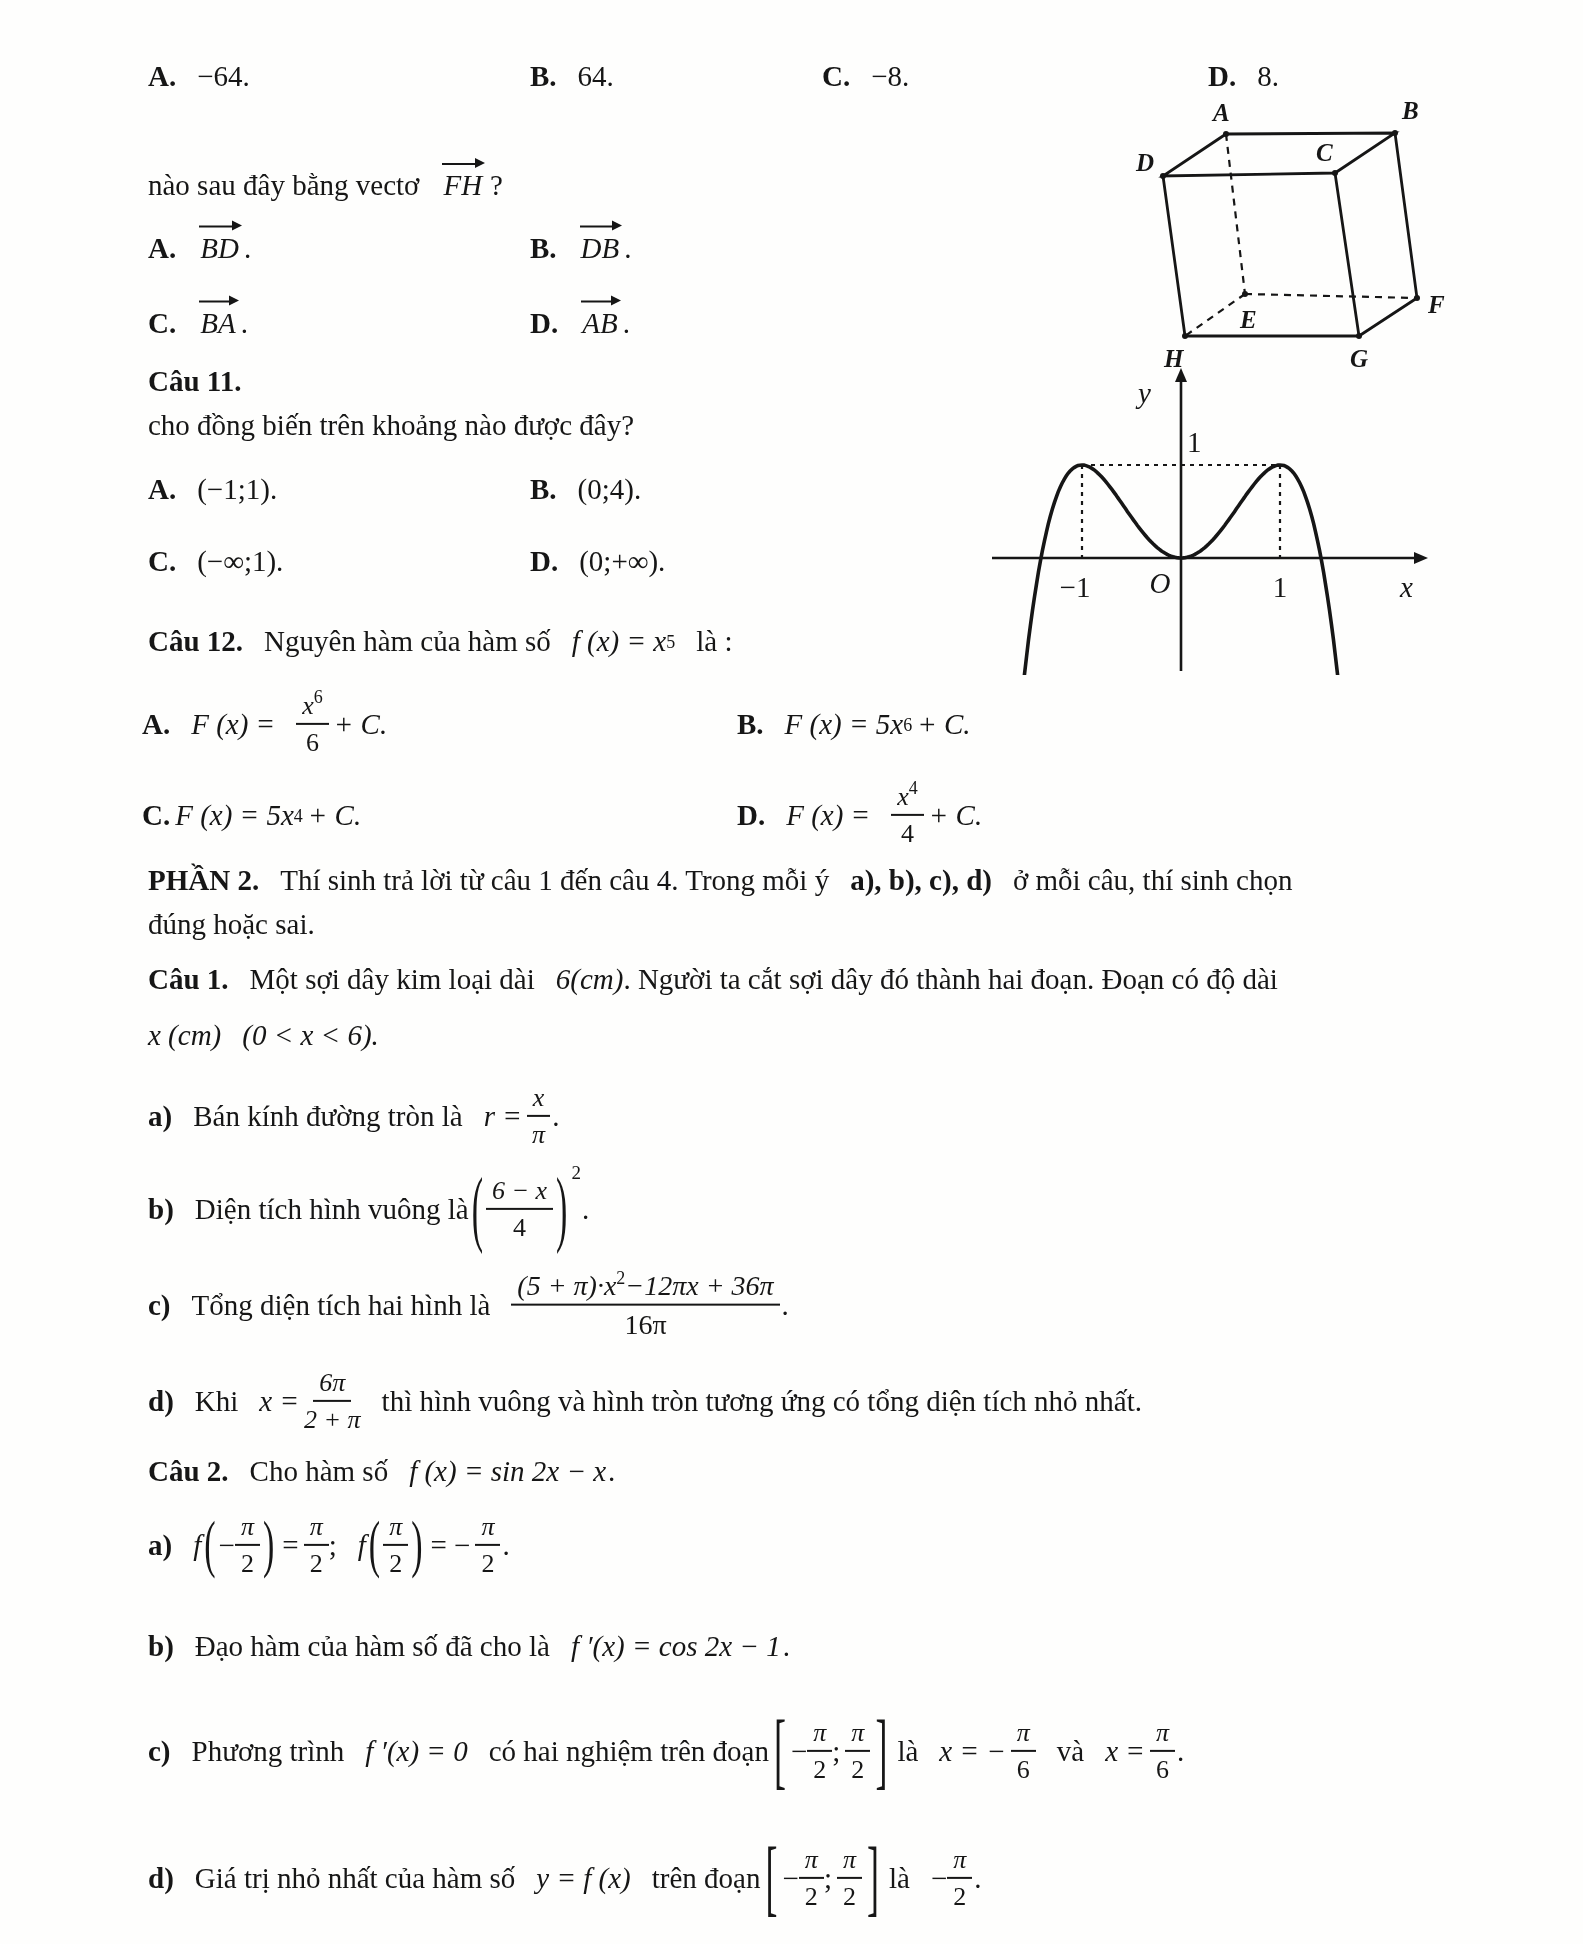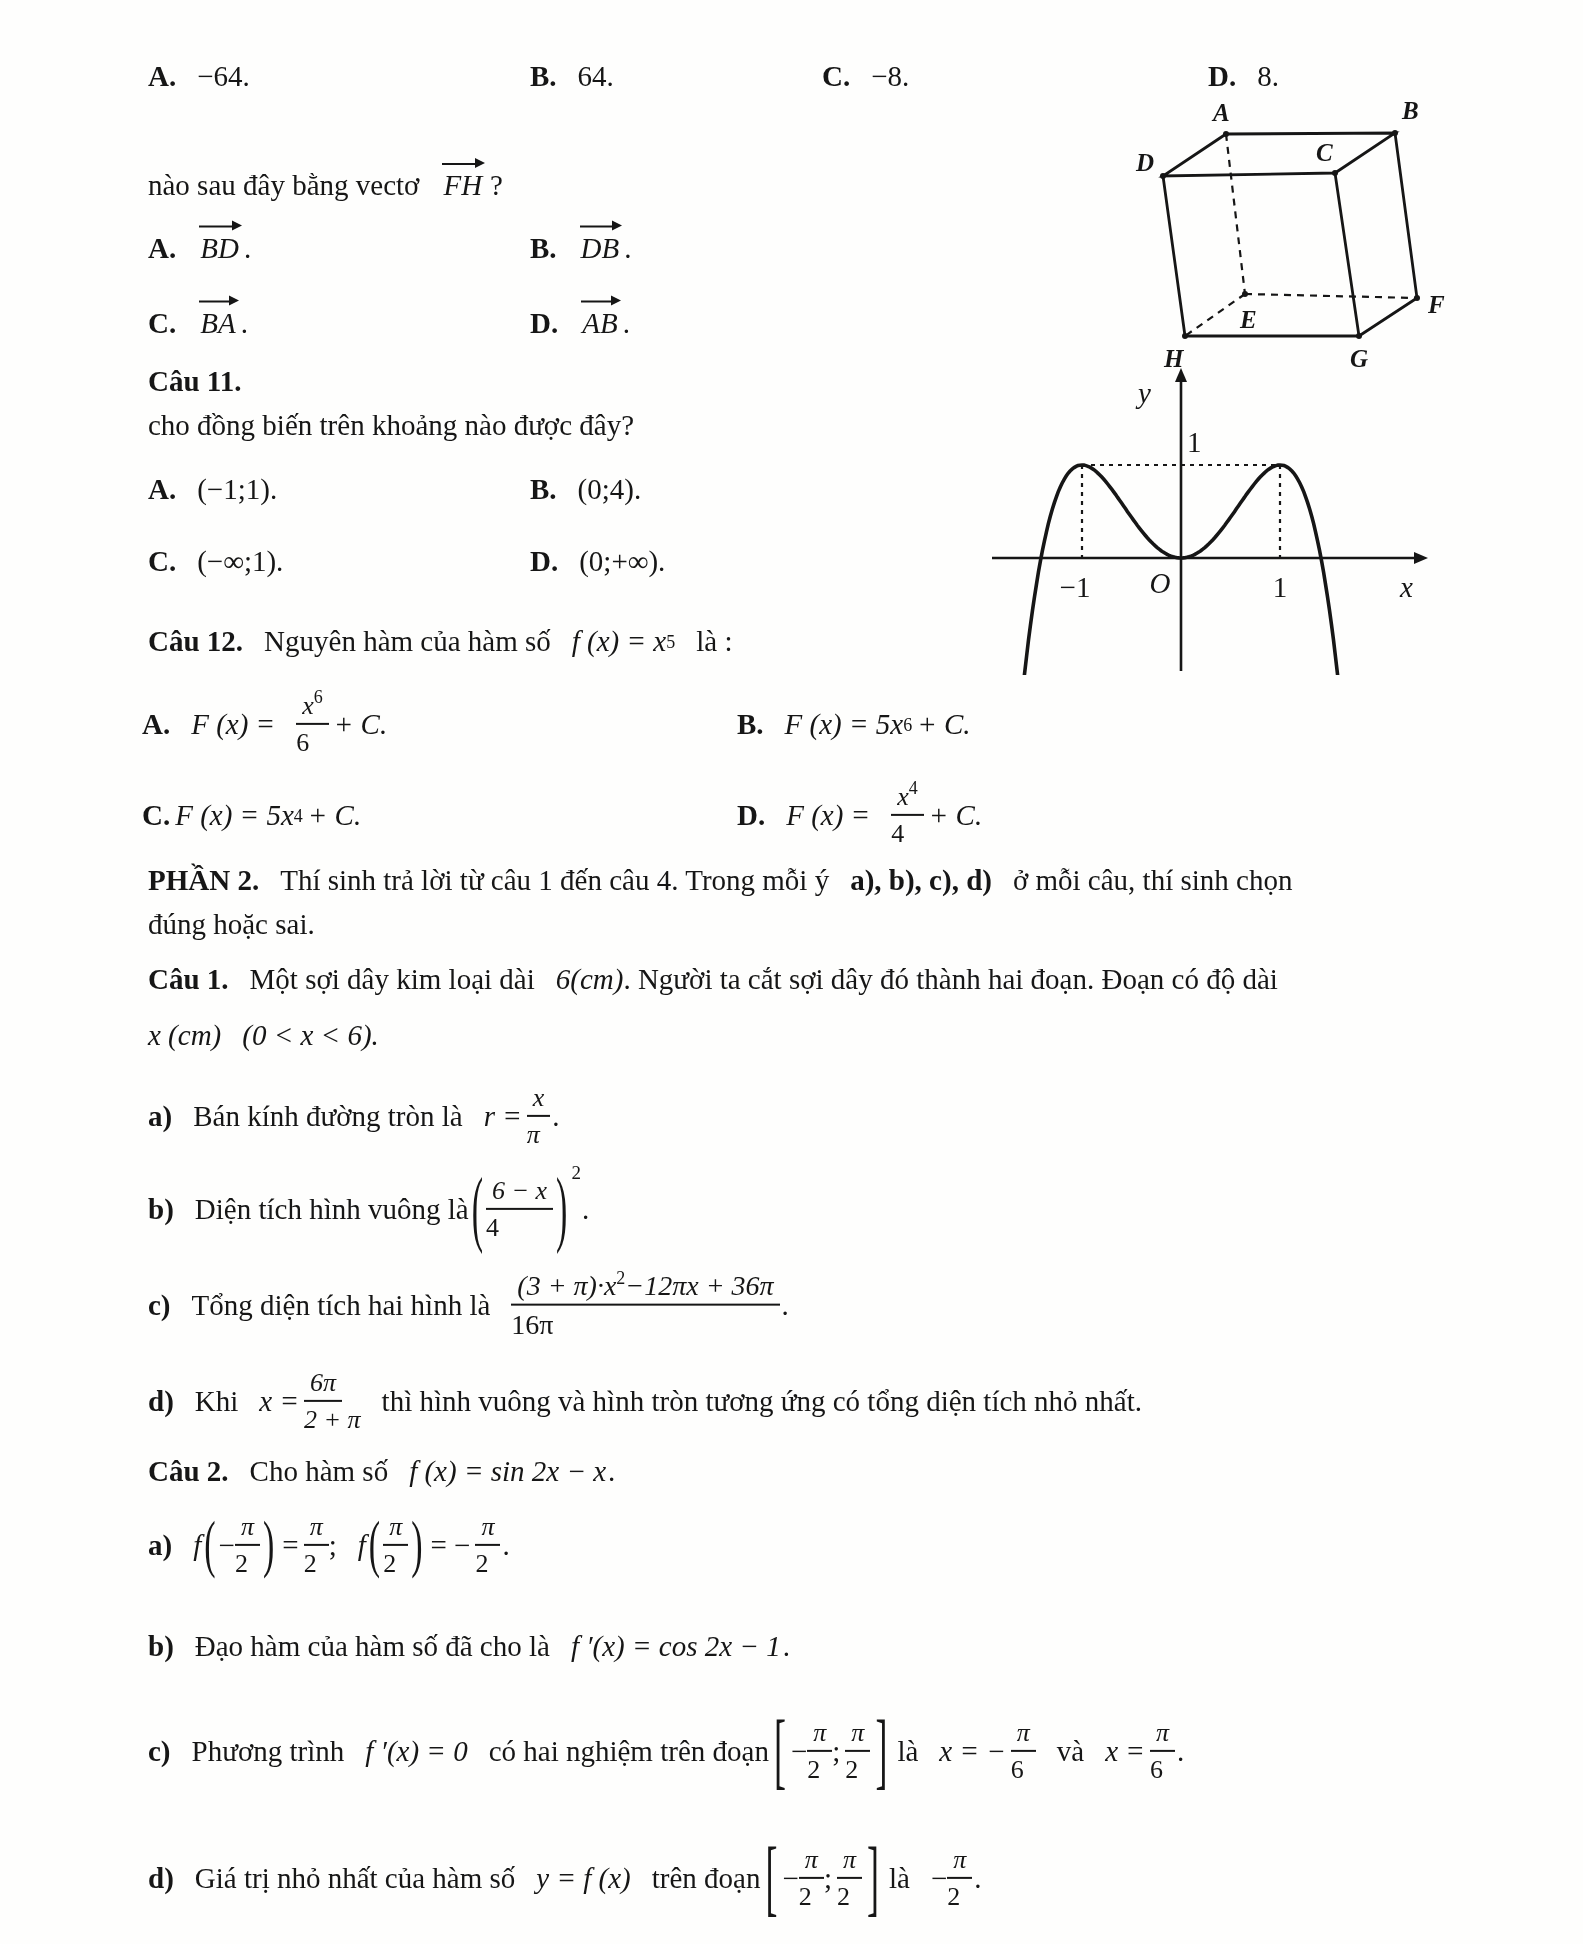--- a/index.html
+++ b/index.html
@@ -6,21 +6,21 @@
   .page{position:relative;width:1583px;height:1944px;background:#fefefd;
         font-family:"Liberation Serif","DejaVu Serif",serif;color:#161616;overflow:hidden;}
   .line{position:absolute;white-space:nowrap;font-size:29px;display:flex;align-items:center;}
   .vc{transform:translateY(-50%);}
   .bl{font-weight:bold;}
   .mi{font-style:italic;}
   .g{margin-left:21px;}
   .gs{margin-left:5px;}
   .tight{margin-left:2px;}
   sup.s{font-size:18px;vertical-align:11px;font-style:normal;line-height:0;}
-  .frac{display:inline-flex;flex-direction:column;align-items:flex-start;text-align:center;
+  .frac{display:inline-flex;flex-direction:column;align-items:center;text-align:center;
         font-size:26px;line-height:1.12;vertical-align:middle;}
   .frac .fn{border-bottom:2px solid #161616;padding:0 6px 3px;}
   .frac .fd{padding-top:3px;}
   .vec{position:relative;display:inline-block;font-style:italic;font-weight:normal;
        padding:9px 3px 0 3px;margin-bottom:9px;}
   .vec::before{content:"";position:absolute;top:3px;left:2px;right:10px;border-top:2.2px solid #161616;}
   .vec::after{content:"";position:absolute;top:-2.5px;right:0;width:0;height:0;
        border-left:10px solid #161616;border-top:5px solid transparent;border-bottom:5px solid transparent;}
   .bigp{display:inline-block;font-size:34px;font-weight:400;transform:scaleY(1.85);margin:0 3px;}
   .bigp2{display:inline-block;font-size:34px;font-weight:400;transform:scaleY(2.5);margin:0 3px;}
@@ -239,21 +239,21 @@
     </span>
     <span class="bigp2">)</span>
     <span class="psup">2</span>
     <span class="tight">.</span>
   </div>
 
   <div class="line vc" style="left:148px;top:1305px">
     <span class="bl">c)</span>
     <span class="g">Tổng diện tích hai hình là</span>
     <span class="frac g" style="font-size:28px">
-      <span class="fn"><span class="mi">(3 + π)·x</span><sup class="s">2</sup><span class="mi">−12πx + 36π</span></span>
+      <span class="fn"><span class="mi">(5 + π)·x</span><sup class="s">2</sup><span class="mi">−12πx + 36π</span></span>
       <span class="fd">16π</span>
     </span>
     <span class="tight">.</span>
   </div>
 
   <div class="line vc" style="left:148px;top:1401px">
     <span class="bl">d)</span>
     <span class="g">Khi</span>
     <span class="g mi">x =</span>
     <span class="frac gs">

